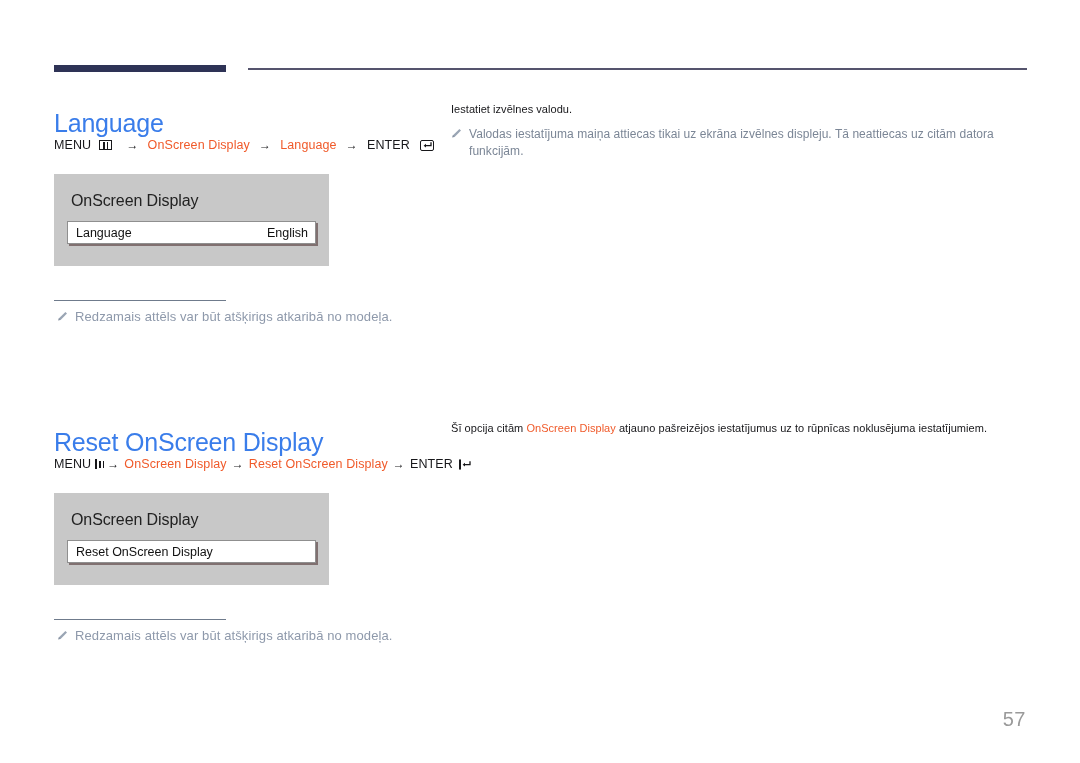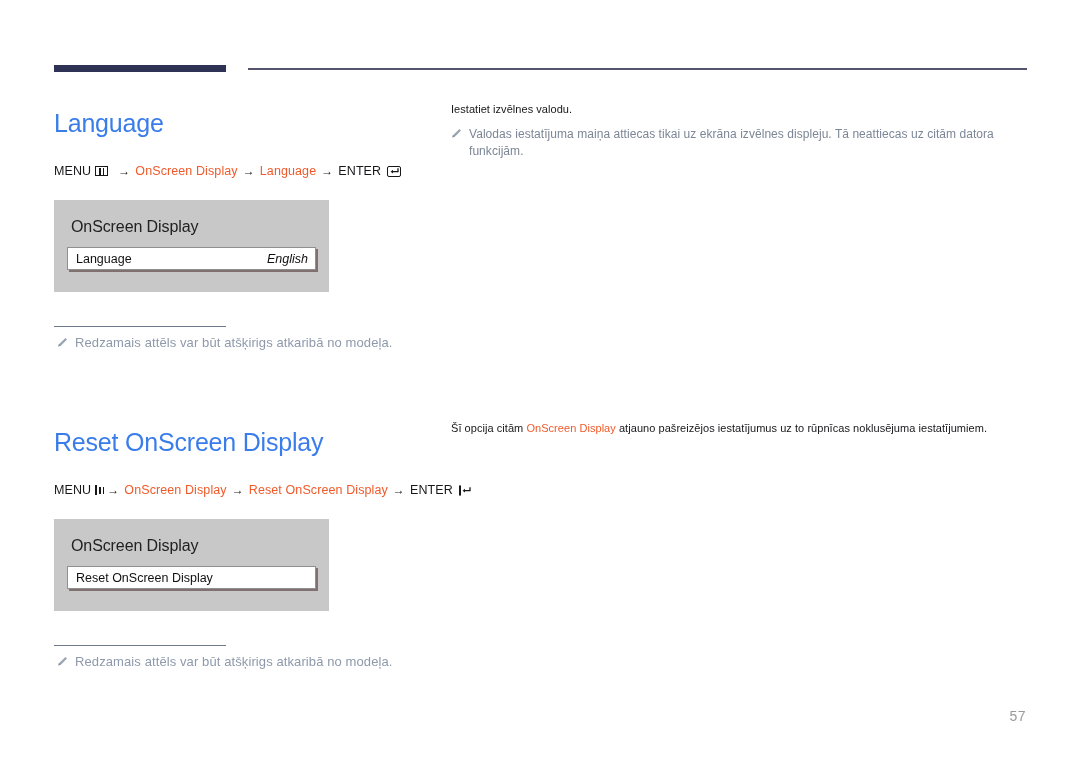--- a/index.html
+++ b/index.html
@@ -64,27 +64,27 @@
     margin: 0;
     font-size: 25px;
     font-weight: normal;
     letter-spacing: -0.2px;
     color: #3a7dea;
     line-height: 30px;
   }
 
   
   .breadcrumb {
-    margin-top: 26px;
     font-size: 12.5px;
     color: #17171a;
     white-space: nowrap;
     display: flex;
     align-items: center;
     letter-spacing: 0.1px;
+    justify-content: space-between;
   }
   .breadcrumb .orange { color: #f05a2a; }
   .breadcrumb .arrow {
     margin: 0 5px;
     color: #17171a;
     font-size: 12px;
   }
   .menu-icon {
     display: inline-block;
     width: 13px;
@@ -140,21 +140,21 @@
     box-sizing: border-box;
     height: 23px;
     display: flex;
     align-items: center;
     justify-content: space-between;
     padding: 0 7px 0 8px;
     font-size: 12.5px;
     color: #111111;
     box-shadow: 2px 2px 0 rgba(70,40,40,0.55);
   }
-  .osd-row .value { color: #111111; font-style: italic; }
+  .osd-row .value { color: #111111; }
 
   
   .note-wrap { margin-top: 34px; }
   .note-rule {
     width: 172px;
     height: 1px;
     background: #6f7b8c;
   }
   .note {
     margin-top: 8px;
@@ -188,21 +188,21 @@
   .body-note .pencil-icon { margin: 1px 7px 0 0; }
   .inline-orange { color: #f05a2a; }
 
   
   .page-number {
     position: absolute;
     left: 0;
     top: 708px;
     width: 1026px;
     text-align: right;
-    font-size: 14px;
+    font-size: 20px;
     color: #9a9a9a;
     letter-spacing: 0.5px;
   }
 </style>
 </head>
 <body>
 
 <div class="page">
 
   <div class="rule-thick"></div>

